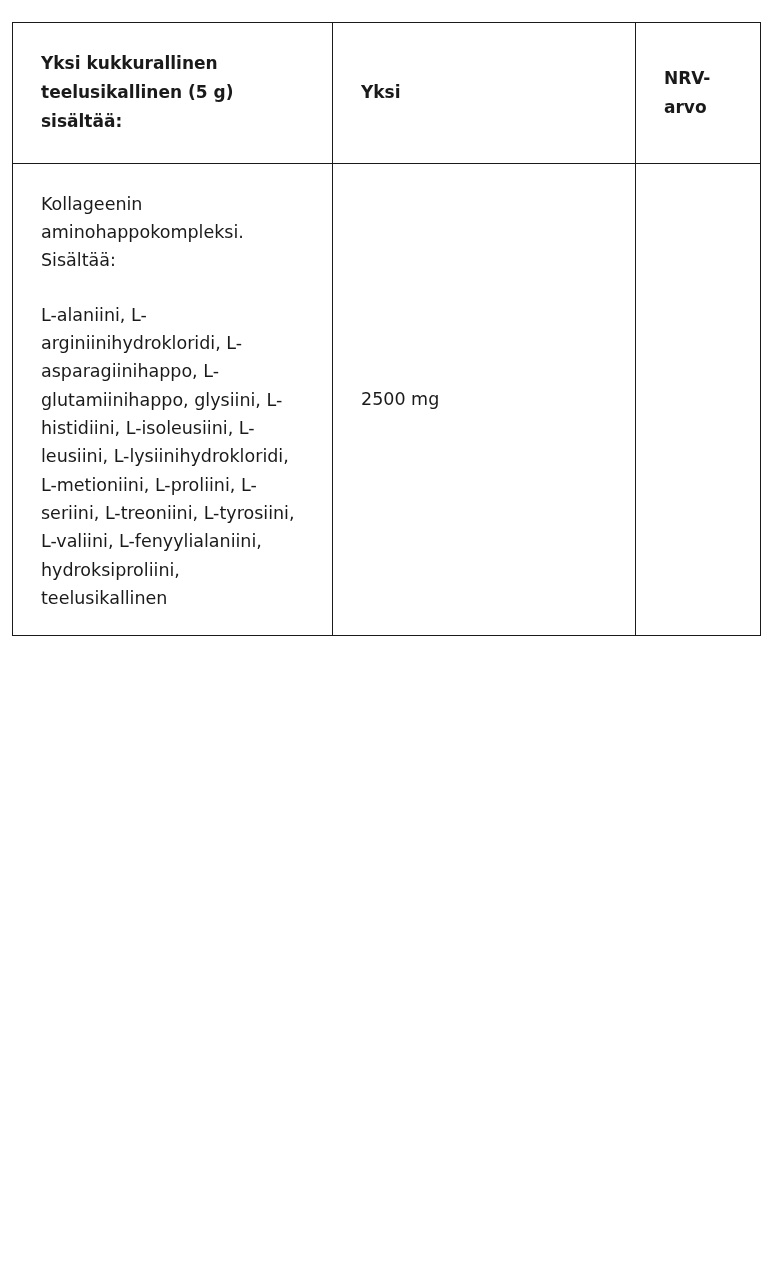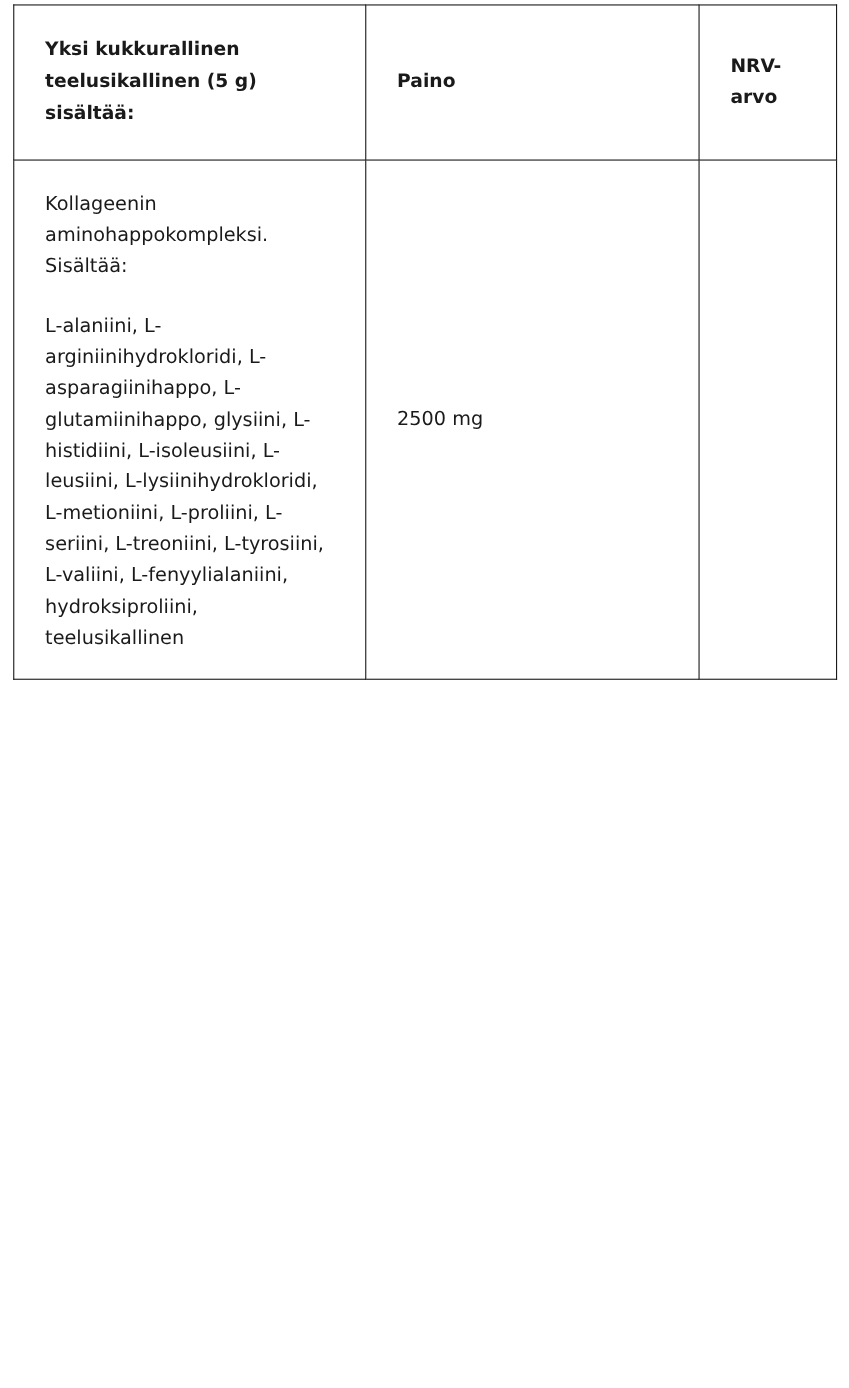--- a/index.html
+++ b/index.html
@@ -10,21 +10,21 @@
   body {
     width: 772px;
     height: 1262px;
     font-family: "DejaVu Sans", sans-serif;
     color: #1a1a1a;
     overflow: hidden;
   }
   .table-wrap {
     box-sizing: border-box;
     width: 772px;
-    padding: 4px 12px 0 12px;
+    padding: 22px 12px 0 12px;
   }
   table.nutrition {
     border-collapse: collapse;
     width: 748px;
     table-layout: fixed;
   }
   table.nutrition td,
   table.nutrition th {
     border: 1px solid #1a1a1a;
     vertical-align: middle;
@@ -66,21 +66,21 @@
 <div class="table-wrap">
   <table class="nutrition">
     <colgroup>
       <col class="c-name">
       <col class="c-weight">
       <col class="c-nrv">
     </colgroup>
     <thead>
       <tr>
         <th class="cell-name">Yksi kukkurallinen teelusikallinen (5 g) sisältää:</th>
-        <th class="cell-weight">Paino</th>
+        <th class="cell-weight">Yksi</th>
         <th class="cell-nrv">NRV-arvo</th>
       </tr>
     </thead>
     <tbody>
       <tr class="row-ingredient row-tall">
         <td class="cell-name">
           <p class="para">Kollageenin aminohappokompleksi. Sisältää:</p>
           <p class="para">L-alaniini, L-arginiinihydrokloridi, L-asparagiinihappo, L-glutamiinihappo, glysiini, L-histidiini, L-isoleusiini, L-leusiini, L-lysiinihydrokloridi, L-metioniini, L-proliini, L-seriini, L-treoniini, L-tyrosiini, L-valiini, L-fenyylialaniini, hydroksiproliini, teelusikallinen</p>
         </td>
         <td class="cell-weight">2500 mg</td>

